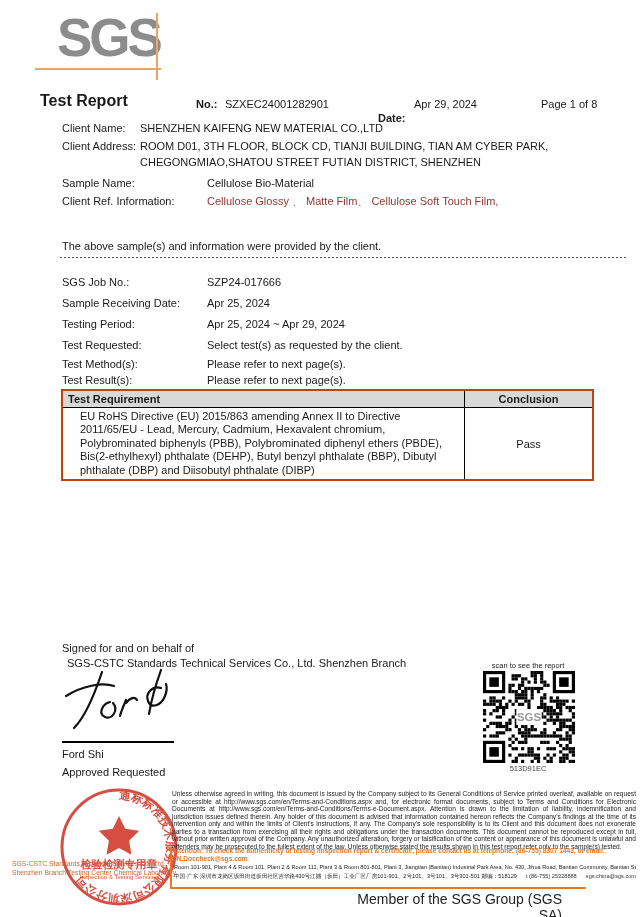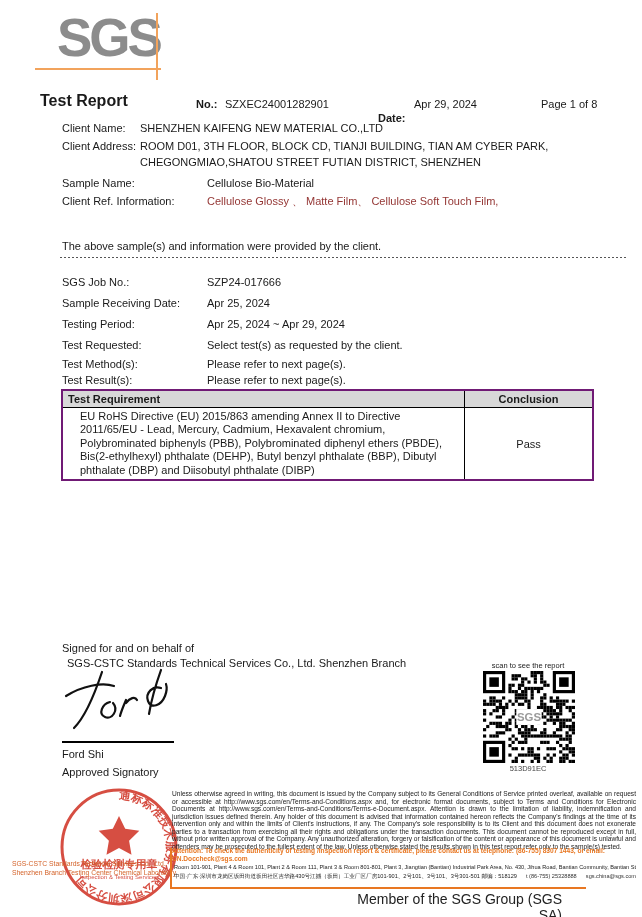--- a/index.html
+++ b/index.html
@@ -19,21 +19,21 @@
   .no-value{left:225px;top:97px;}
   .date-label{left:378px;top:111px;}
   .date-value{left:414px;top:97px;}
   .page-num{left:541px;top:97px;}
   
   .lbl{left:62px;}
   .ref-red{color:var(--maroon);}
   .dashed{left:60px;top:257px;width:568px;height:1px;
           background:repeating-linear-gradient(to right,#555 0 2px,transparent 2px 4px);}
   
-  .rtable{left:61px;top:389px;width:533px;border:2px solid #701a75;border-collapse:collapse;font-size:11px;}
+  .rtable{left:61px;top:389px;width:533px;border:2px solid #c2410c;border-collapse:collapse;font-size:11px;}
   .rtable th,.rtable td{border:1px solid #000;}
   .rtable th{background:#d8d8d8;font-size:11px;text-align:left;padding:1px 5px;height:14px;}
   .rtable th.center,.rtable td.center{text-align:center;}
   .rtable td.req{padding:2px 17px;line-height:13.4px;width:398px;}
   .rtable td.concl{width:131px;vertical-align:middle;}
   
   .sig-svg{left:58px;top:666px;}
   .sig-line{left:62px;top:741px;width:112px;height:2px;background:#000;}
   
   .qr-caption{left:478px;top:661px;width:100px;text-align:center;font-size:7.5px;color:#222;}
@@ -115,21 +115,21 @@
     <g fill="none" stroke="#111" stroke-width="2.2" stroke-linecap="round">
       <path d="M44,6 C40,18 30,48 16,62"></path>
       <path d="M8,30 C24,20 44,16 56,20"></path>
       <path d="M52,36 c-8,2 -12,12 -5,15 c7,3 14,-7 8,-14"></path>
       <path d="M68,34 c-3,7 -5,12 -6,16 m6,-13 c4,-5 9,-7 11,-3"></path>
       <path d="M103,4 c-5,14 -10,32 -12,44 m12,-26 c-8,-3 -16,5 -13,13 c3,8 13,5 17,-5 c2,-5 2,-9 1,-12"></path>
     </g>
   </svg>
   <div class="abs sig-line"></div>
   <div class="abs fs11" style="left:62px;top:747px">Ford Shi</div>
-  <div class="abs fs11" style="left:62px;top:765px">Approved Signatory</div>
+  <div class="abs fs11" style="left:62px;top:765px">Approved Requested</div>
 
   <div class="abs qr-caption">scan to see the report</div>
   <svg class="abs qr-box" id="qr-svg" width="92" height="92" viewBox="0 0 29 29">
       <rect x="0" y="0" width="29" height="29" fill="#fff"></rect>
       <rect x="15" y="0" width="1" height="1" fill="#000"></rect>
       <rect x="16" y="0" width="1" height="1" fill="#000"></rect>
       <rect x="17" y="0" width="1" height="1" fill="#000"></rect>
       <rect x="18" y="0" width="1" height="1" fill="#000"></rect>
       <rect x="9" y="1" width="1" height="1" fill="#000"></rect>
       <rect x="10" y="1" width="1" height="1" fill="#000"></rect>

